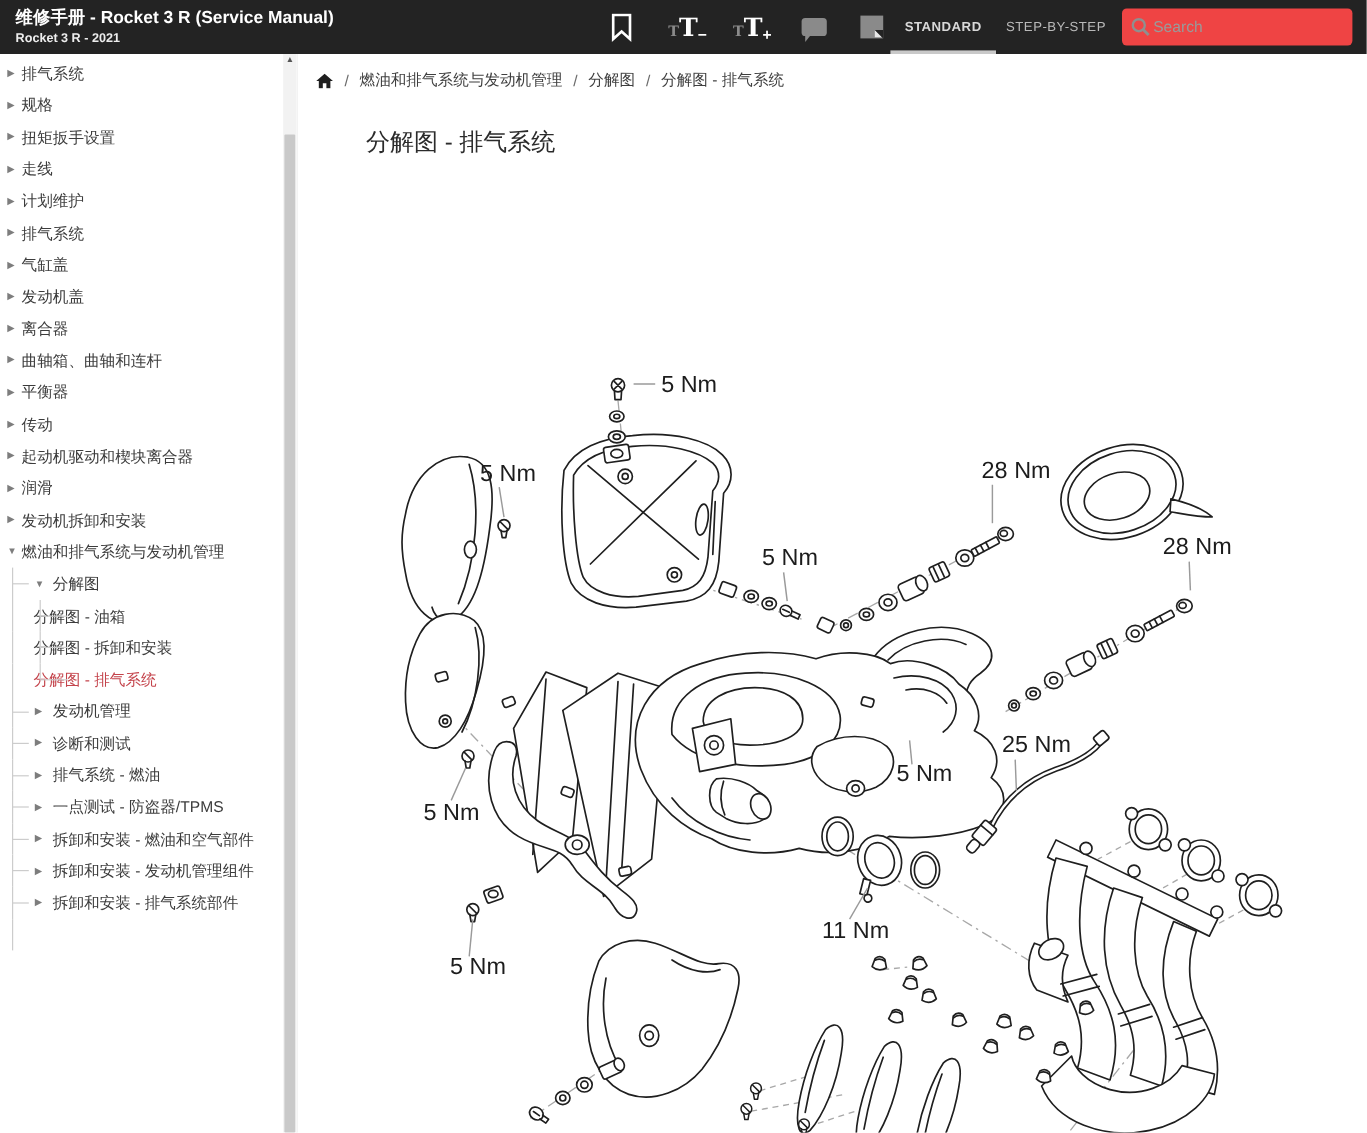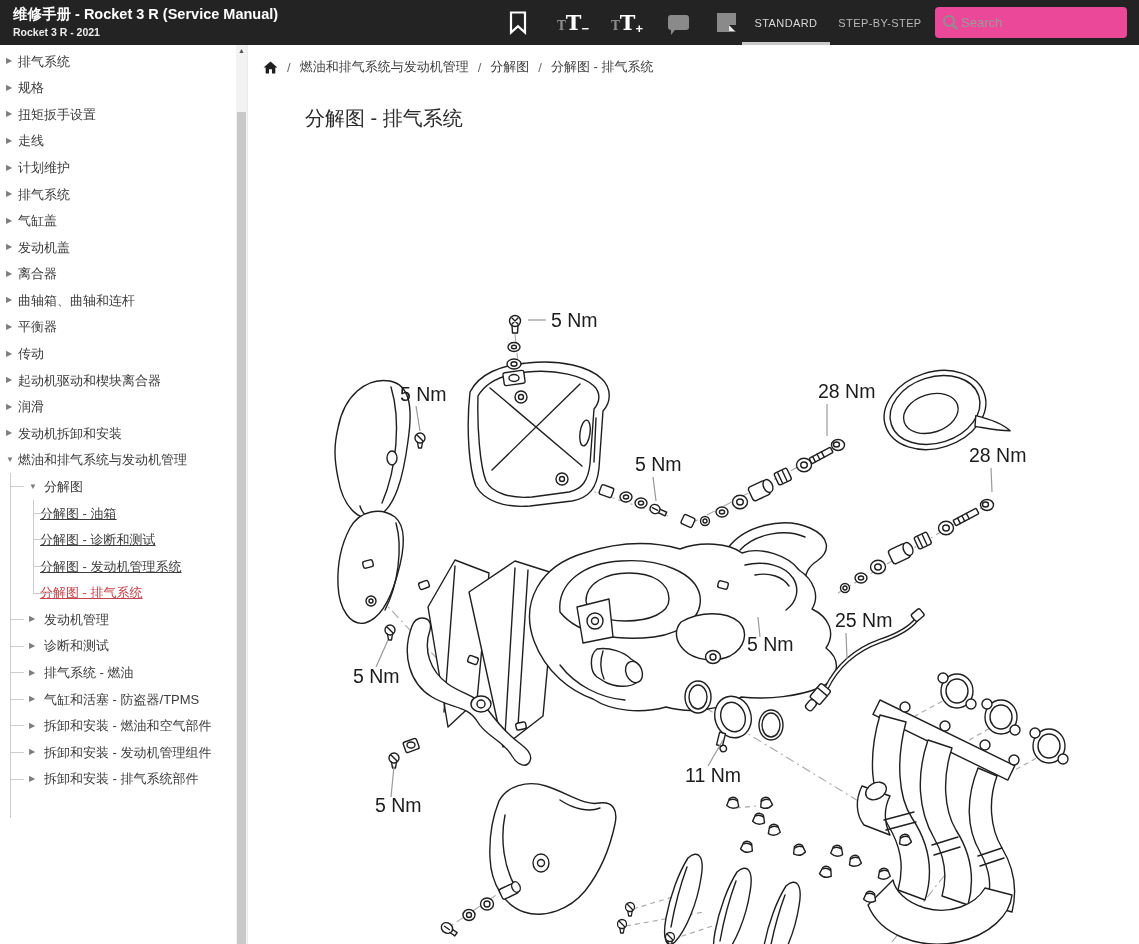--- a/index.html
+++ b/index.html
@@ -18,35 +18,35 @@
   .tdec{left:548px;width:50px;}
   .tinc{left:602px;width:50px;}
   .comment{left:658px;width:40px;}
   .bubble{width:21px;height:15px;background:#8a8a8a;border-radius:3px;position:relative;}
   .bubble:after{content:"";position:absolute;left:3px;bottom:-5px;border:5px solid transparent;border-top-color:#8a8a8a;border-left-color:#8a8a8a;border-width:5px 4px;}
   .note{left:706px;width:40px;}
   .page{width:19px;height:19px;background:#8a8a8a;position:relative;}
   .page:after{content:"";position:absolute;right:0;bottom:0;width:0;height:0;border-style:solid;border-width:0 7px 7px 0;border-color:transparent #232323 transparent transparent;}
   .page:before{content:"";position:absolute;right:1px;bottom:1px;width:0;height:0;border-style:solid;border-width:6px 0 0 6px;border-color:transparent transparent transparent #e8e8e8;}
   .tab{font-size:11px;letter-spacing:.4px;color:#b9b9b9;}
-  .tab-standard{left:742px;width:88px;color:#d8d8d8;}
+  .tab-standard{left:742px;width:88px;color:#d8d8d8;font-weight:bold;}
   .tab-step{left:838px;width:84px;}
   .tab-underline{position:absolute;left:742px;bottom:0;width:88px;height:3px;background:#c9c9c9;}
-  .search{position:absolute;left:935px;top:7px;width:192px;height:31px;background:#ec4899;border-radius:4px;display:flex;align-items:center;}
+  .search{position:absolute;left:935px;top:7px;width:192px;height:31px;background:#ef4444;border-radius:4px;display:flex;align-items:center;}
   .search input{border:none;outline:none;flex:1;font-size:13px;color:#333;padding:0 6px 0 2px;background:transparent;font-family:inherit;}
   .search input::placeholder{color:#9a9a9a;}
   .search .mag{margin-left:7px;flex:0 0 auto;display:flex;}
   
   .sidebar{position:absolute;left:0;top:45px;width:247px;bottom:0;background:#fff;overflow:hidden;z-index:20;}
   .nav{position:absolute;left:0;top:3px;right:11px;}
   .row{position:relative;padding:4.7px 4px 4.7px 18px;font-size:13px;line-height:17.2px;color:#3c3c3c;cursor:pointer;}
   .row .arrow{position:absolute;font-size:8px;color:#7d7d7d;top:50%;transform:translateY(-52%);}
   .lv0{padding-left:18px;} .lv0 .arrow{left:6px;}
   .lv1{padding-left:44px;} .lv1 .arrow{left:29px;}
-  .lv2{padding-left:40px;text-decoration:underline;}
+  .lv2{padding-left:28px;}
   .lv1:before{content:"";position:absolute;left:10px;top:13px;width:14px;border-top:1px solid #ccc;}
   .lv2:before{content:"";position:absolute;left:33px;top:13px;width:23px;border-top:1px solid #ccc;}
   .vl1{position:absolute;left:10px;top:0;bottom:0;border-left:1px solid #ccc;}
   .vl2{position:absolute;left:33px;top:0;bottom:0;border-left:1px solid #ccc;}
   .vl2.half{bottom:auto;height:13px;}
   .row.selected{color:#c4434b;}
   .filler{position:relative;height:26px;}
   
   .sbar{position:absolute;right:0;top:0;bottom:0;width:11px;background:#f2f2f2;cursor:pointer;}
   .sbar .up{position:absolute;top:2px;left:0;width:11px;text-align:center;font-size:7px;color:#555;}
@@ -123,27 +123,26 @@
       <div class="row lv0"><span class="arrow">▶</span><span>离合器</span></div>
       <div class="row lv0"><span class="arrow">▶</span><span>曲轴箱、曲轴和连杆</span></div>
       <div class="row lv0"><span class="arrow">▶</span><span>平衡器</span></div>
       <div class="row lv0"><span class="arrow">▶</span><span>传动</span></div>
       <div class="row lv0"><span class="arrow">▶</span><span>起动机驱动和楔块离合器</span></div>
       <div class="row lv0"><span class="arrow">▶</span><span>润滑</span></div>
       <div class="row lv0"><span class="arrow">▶</span><span>发动机拆卸和安装</span></div>
       <div class="row lv0"><span class="arrow">▼</span><span>燃油和排气系统与发动机管理</span></div>
       <div class="row lv1"><span class="arrow">▼</span><span>分解图</span><span class="vl1"></span></div>
       <div class="row lv2"><span>分解图 - 油箱</span><span class="vl1"></span><span class="vl2"></span></div>
-      <div class="row lv2"><span>分解图 - 诊断和测试</span><span class="vl1"></span><span class="vl2"></span></div>
-      <div class="row lv2"><span>分解图 - 发动机管理系统</span><span class="vl1"></span><span class="vl2"></span></div>
+      <div class="row lv2"><span>分解图 - 拆卸和安装</span><span class="vl1"></span><span class="vl2"></span></div>
       <div class="row lv2 selected"><span>分解图 - 排气系统</span><span class="vl1"></span><span class="vl2 half"></span></div>
       <div class="row lv1"><span class="arrow">▶</span><span>发动机管理</span><span class="vl1"></span></div>
       <div class="row lv1"><span class="arrow">▶</span><span>诊断和测试</span><span class="vl1"></span></div>
       <div class="row lv1"><span class="arrow">▶</span><span>排气系统 - 燃油</span><span class="vl1"></span></div>
-      <div class="row lv1"><span class="arrow">▶</span><span>气缸和活塞 - 防盗器/TPMS</span><span class="vl1"></span></div>
+      <div class="row lv1"><span class="arrow">▶</span><span>一点测试 - 防盗器/TPMS</span><span class="vl1"></span></div>
       <div class="row lv1"><span class="arrow">▶</span><span>拆卸和安装 - 燃油和空气部件</span><span class="vl1"></span></div>
       <div class="row lv1"><span class="arrow">▶</span><span>拆卸和安装 - 发动机管理组件</span><span class="vl1"></span></div>
       <div class="row lv1"><span class="arrow">▶</span><span>拆卸和安装 - 排气系统部件</span><span class="vl1"></span></div>
       <div class="filler">
         <span class="vl1"></span>
       </div>
     </div>
   <div class="sbar">
     <div class="up">▲</div>
     <div class="thumb"></div>

